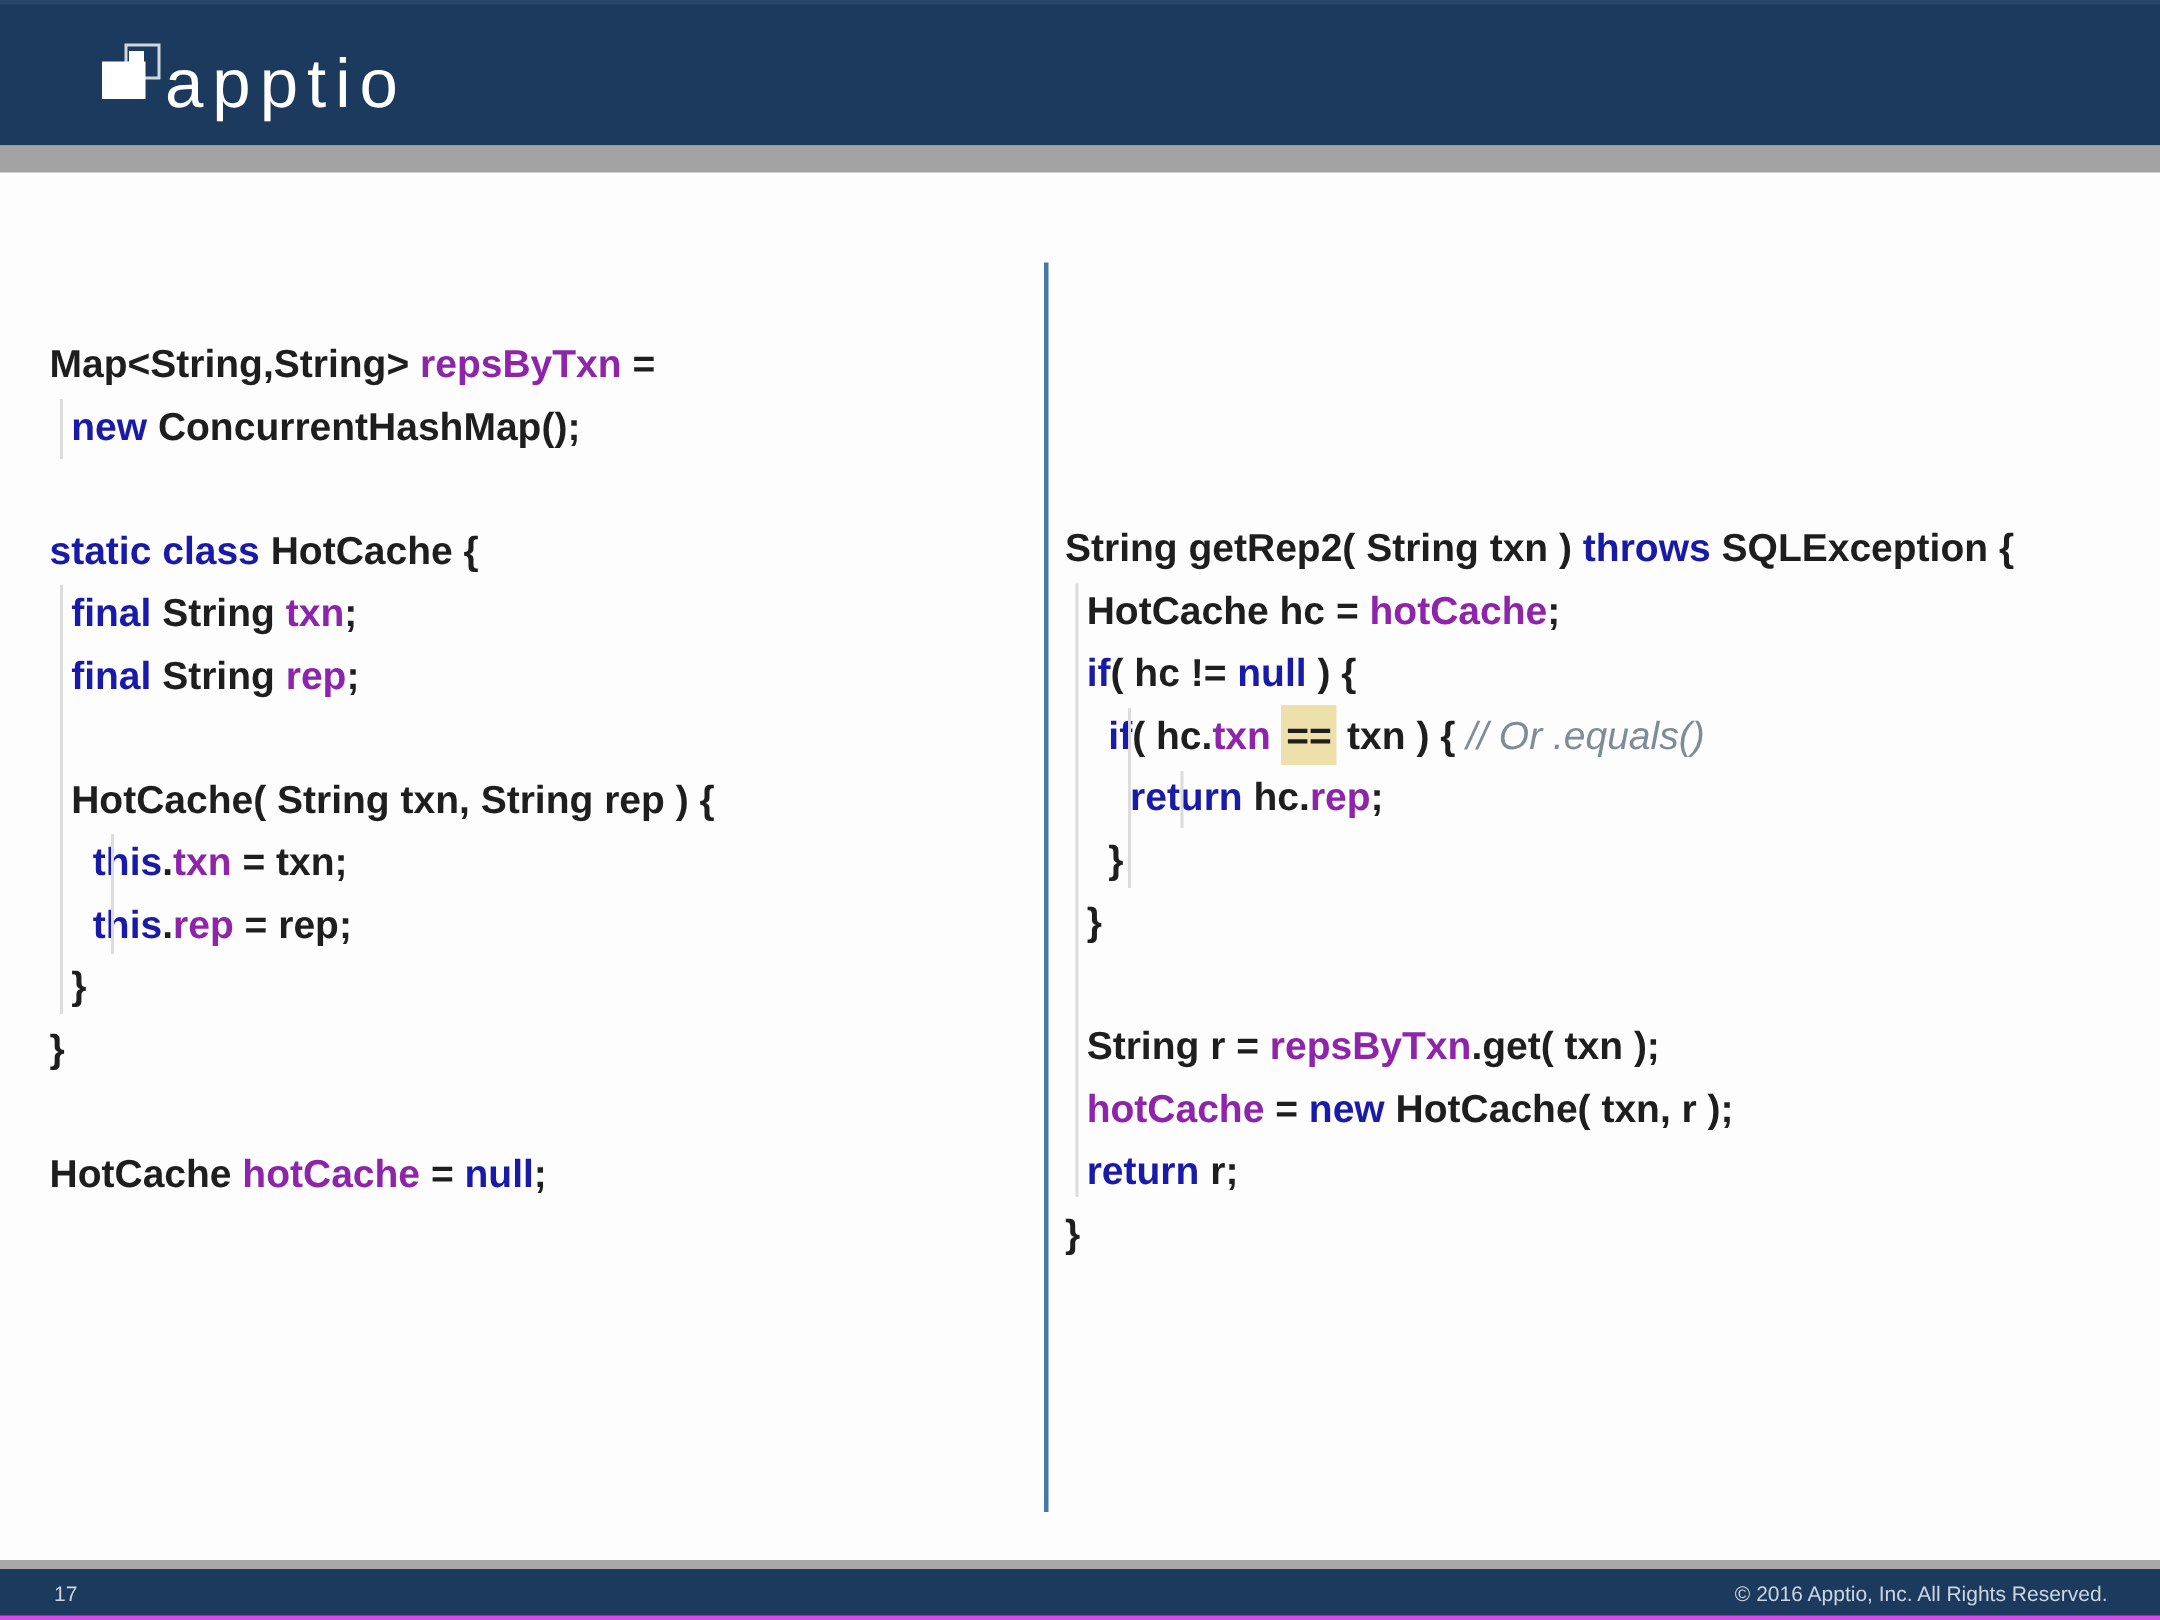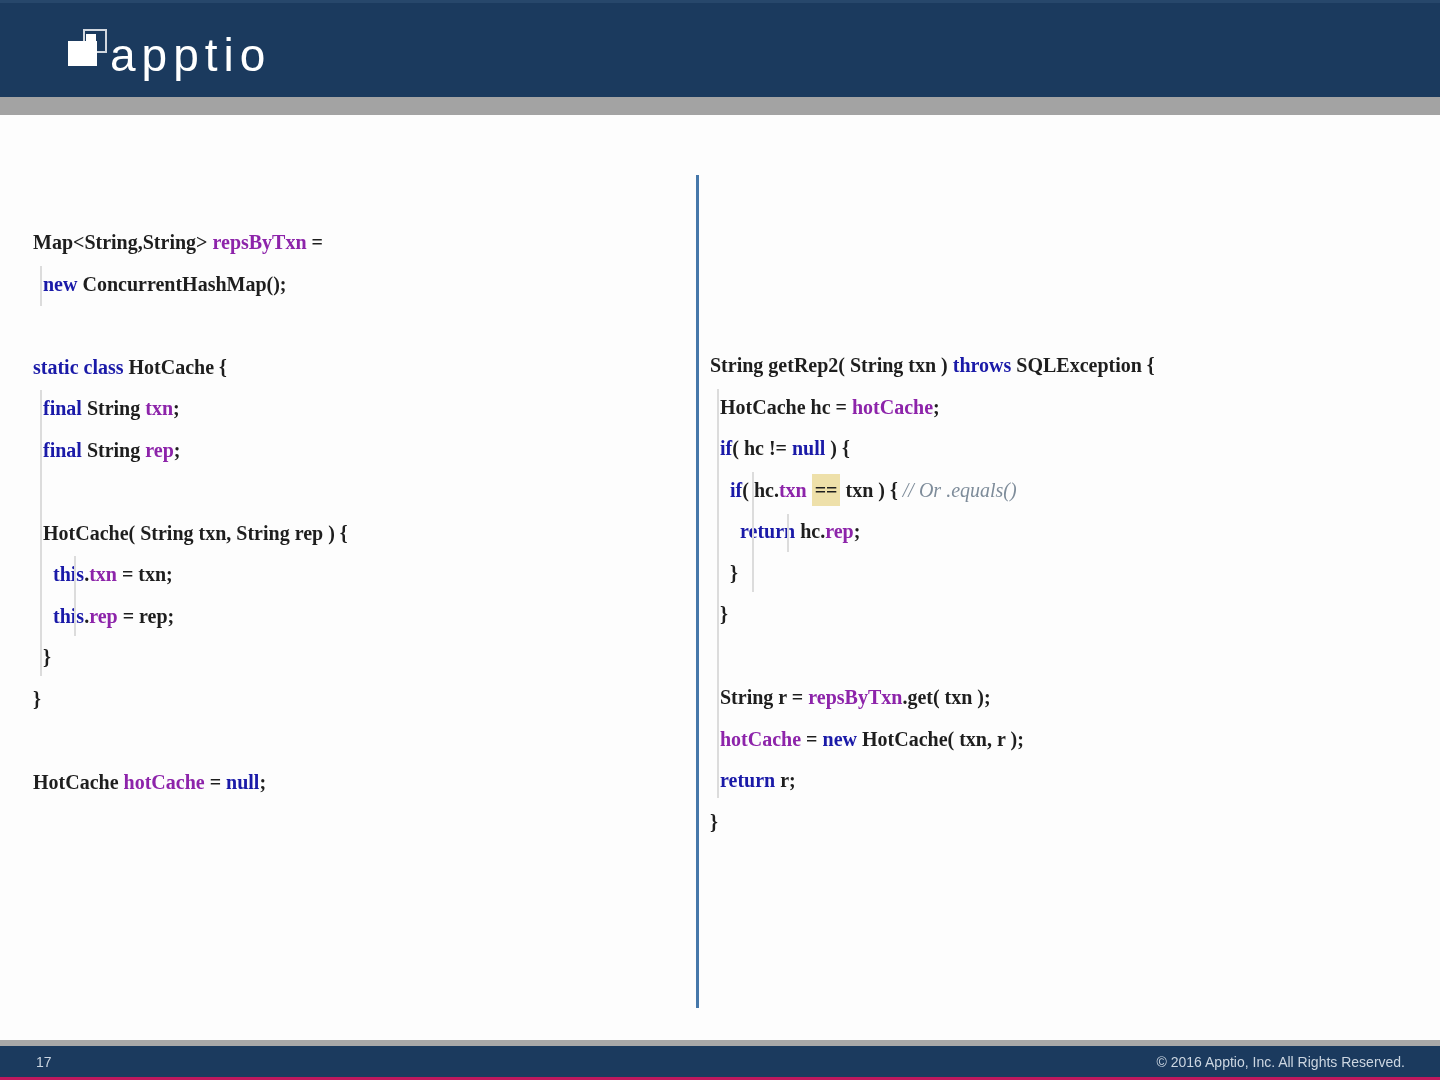--- a/index.html
+++ b/index.html
@@ -17,22 +17,22 @@
                 border:2px solid rgba(255,255,255,.8);background:transparent;}
   .logo-sq-small{position:absolute;left:20px;top:7px;width:10px;height:9px;background:#fff;}
   .logo-sq-big{position:absolute;left:2px;top:14px;width:29px;height:25px;background:#fff;}
   .logo-text{position:absolute;left:44px;top:-20px;color:#fff;font-size:46px;
              letter-spacing:6px;font-weight:400;line-height:97px;}
 
   .title{position:absolute;left:228px;top:0;margin:0;color:#fff;font-size:63px;
          font-weight:400;line-height:97px;white-space:nowrap;}
 
   
-  .code{position:absolute;font-family:Liberation Serif, serif;
-        font-weight:700;font-size:20px;line-height:41.5px;white-space:pre;
+  .code{position:absolute;font-family:Liberation Sans, sans-serif;
+        font-weight:700;font-size:26px;line-height:41.5px;white-space:pre;
         color:#1e1e1e;}
   #left-code{left:33px;top:222px;}
   #right-code{left:710px;top:345px;}
   .tok-d{color:#1e1e1e;}
   .tok-k{color:var(--keyword,#1a1aa8);}
   .tok-f{color:var(--field,#8d24aa);}
   .tok-c{color:var(--comment,#7e8c9a);font-style:italic;font-weight:400;}
   .tok-h{background:var(--highlight,#eee0aa);color:#1e1e1e;padding:5px 3px;}
 
   .divider{position:absolute;left:696px;top:175px;width:3px;height:833px;
@@ -42,21 +42,21 @@
   #lg1{left:40px;top:266px;height:40px;}
   #lg2{left:40px;top:390px;height:286px;}
   #lg3{left:74px;top:556px;height:80px;}
   #rg1{left:717px;top:389px;height:409px;}
   #rg2{left:752px;top:472px;height:120px;}
   #rg3{left:787px;top:514px;height:38px;}
 
   
   .footer-gray{position:absolute;top:1040px;left:0;width:1440px;height:6px;background:#a8a8a8;}
   .footer-bar{position:absolute;top:1046px;left:0;width:1440px;height:31px;
-              background:var(--navy,#1b3a5e);border-bottom:3px solid #be185d;box-sizing:content-box;}
+              background:var(--navy,#1b3a5e);border-bottom:3px solid #d946ef;box-sizing:content-box;}
   .page-num{position:absolute;left:36px;top:8px;color:#ccd6e1;font-size:14px;}
   .copyright{position:absolute;right:35px;top:8px;color:#ccd6e1;font-size:14px;}
 </style>
 </head>
 <body>
 
 <div class="slide">
 
   <div class="header">
     <div class="logo">

